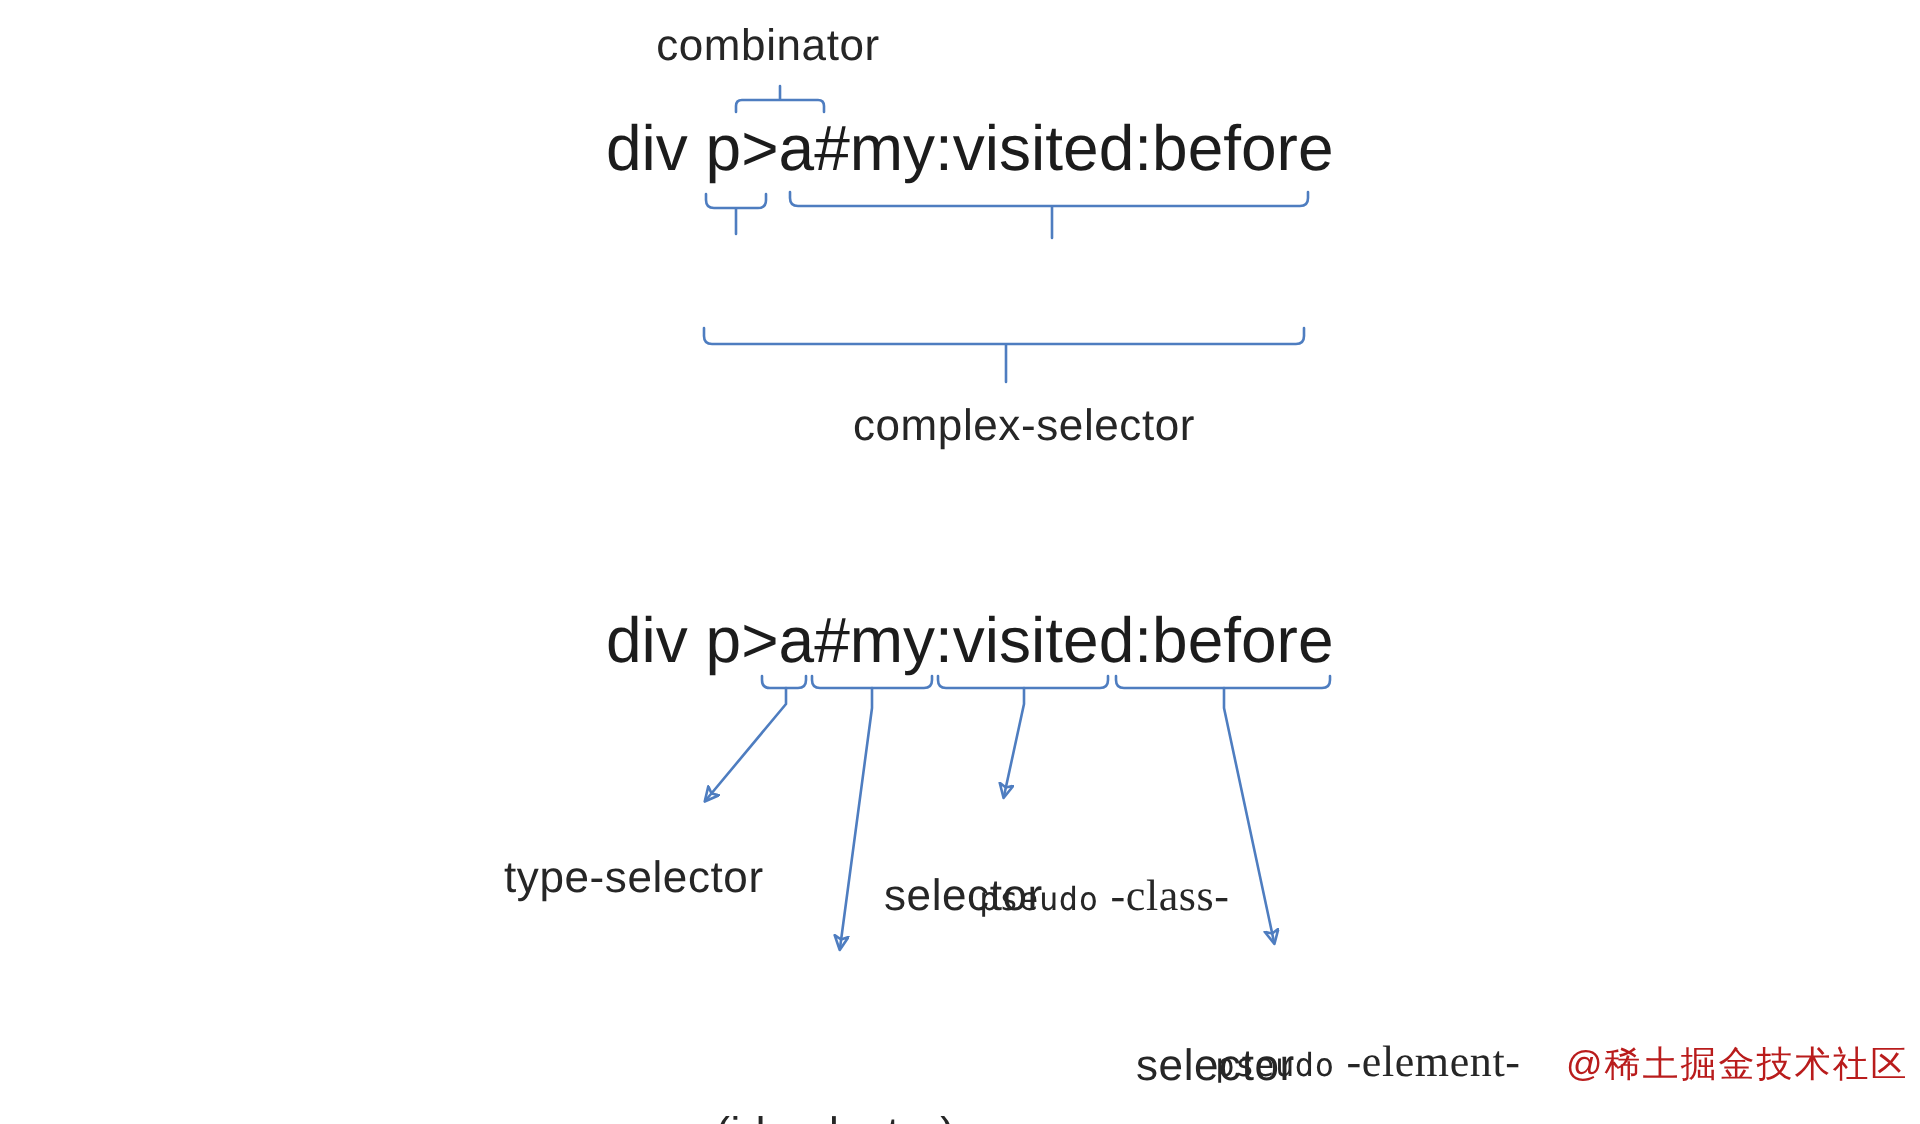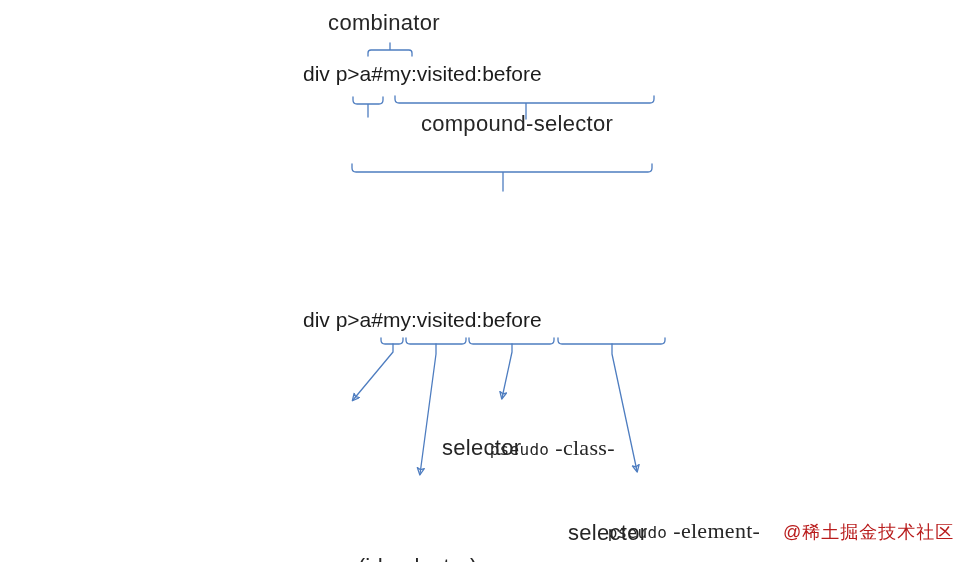--- a/index.html
+++ b/index.html
@@ -6,21 +6,21 @@
   .canvas{
     position:relative;
     width:960px;height:562px;
     background:#ffffff;
     font-family:"Liberation Sans", sans-serif;
     color:#1f1f1f;
     overflow:hidden;
   }
   .selector-text{
     position:absolute;
-    font-size:21px;
+    font-size:32px;
     line-height:34px;
     letter-spacing:0px;
     color:#1c1c1c;
     white-space:pre;
   }
   .lbl{
     position:absolute;
     font-size:22px;
     line-height:26px;
     letter-spacing:0.3px;
@@ -82,25 +82,26 @@
     <polyline points="393,344 393,352 353,400" marker-end="url(#arrowhead)"></polyline>
     <polyline points="436,344 436,354 420,474" marker-end="url(#arrowhead)"></polyline>
     <polyline points="512,344 512,352 502,398" marker-end="url(#arrowhead)"></polyline>
     <polyline points="612,344 612,354 637,471" marker-end="url(#arrowhead)"></polyline>
   </svg>
 
   <div class="lbl centered" style="left:384px;top:10px;">combinator</div>
 
   <div class="selector-text" style="left:303px;top:57px;">div p&gt;a#my:visited:before</div>
 
-  <div class="lbl centered" style="left:517px;top:111px;">compound-selector</div>
 
+  <div class="lbl centered" style="left:512px;top:200px;">complex-selector</div>
 
   <div class="selector-text" style="left:303px;top:303px;">div p&gt;a#my:visited:before</div>
 
+  <div class="lbl" style="left:252px;top:426px;">type-selector</div>
 
   <div class="lbl two-line" style="left:332px;top:472px;">
     <br>
     <span>(id-selector)</span>
   </div>
 
   <div class="lbl" style="left:464px;top:409px;">
     <span class="mono-word">pseudo</span><span class="gap">-class-</span>
   </div>
   <div class="lbl" style="left:442px;top:435px;">selector</div>

